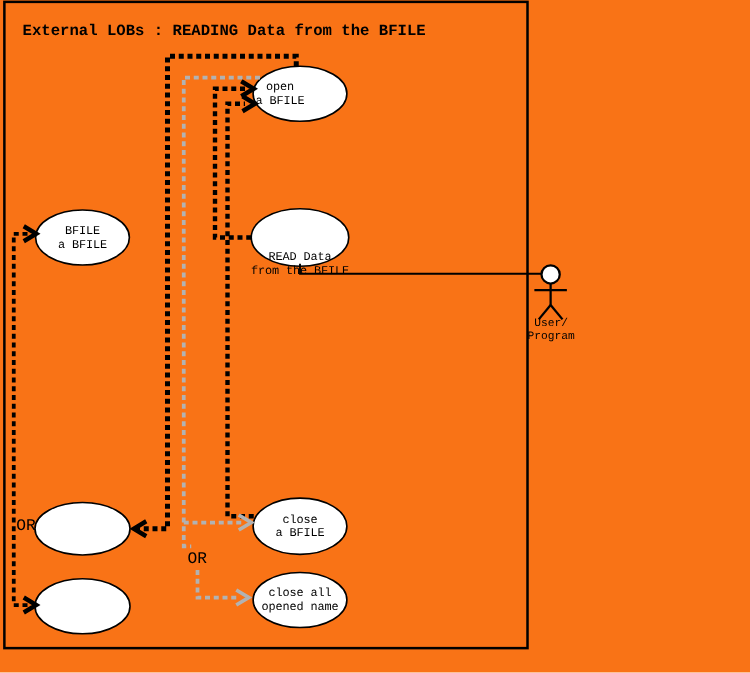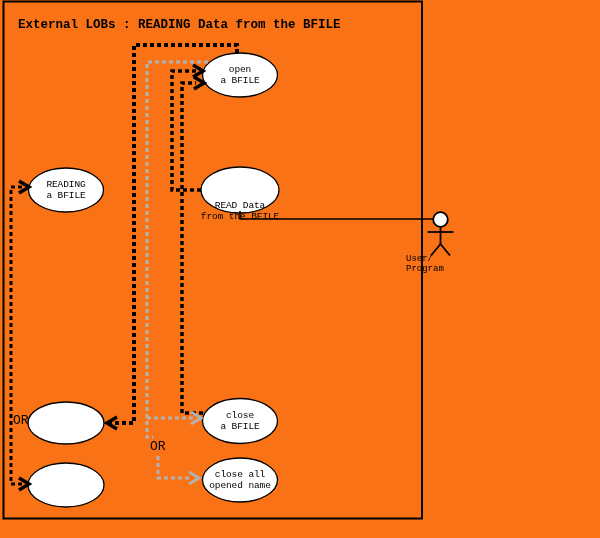--- a/index.html
+++ b/index.html
@@ -47,21 +47,21 @@
   }
   .node-label span { display: block; }
   .or-label {
     position: absolute;
     font-size: 13px;
     line-height: 10px;
   }
   .actor-label {
     position: absolute;
     width: 70px;
-    text-align: left;
+    text-align: center;
     font-size: 9px;
     line-height: 9.5px;
   }
   .actor-label span { display: block; }
 </style>
 </head>
 <body>
 
 <div class="canvas">
 
@@ -102,32 +102,32 @@
       <circle class="actor-head" cx="440.5" cy="219.5" r="7.3"></circle>
       <line class="actor-stroke" x1="440.5" y1="227" x2="440.5" y2="244"></line>
       <line class="actor-stroke" x1="427.5" y1="232" x2="453.5" y2="232"></line>
       <line class="actor-stroke" x1="440.5" y1="244" x2="431" y2="255.5"></line>
       <line class="actor-stroke" x1="440.5" y1="244" x2="450" y2="255.5"></line>
     </g>
   </svg>
 
   <div class="title">External LOBs : READING Data from the BFILE</div>
 
-  <div class="node-label" style="left:195px; top:64px;">
+  <div class="node-label" style="left:179px; top:64px;">
     <span>open</span>
     <span>a BFILE</span>
   </div>
 
   <div class="node-label" style="left:195px; top:179px;margin-top:21px;">
     <span>READ Data</span>
     <span>from the BFILE</span>
   </div>
 
   <div class="node-label" style="left:21px; top:179px;">
-    <span>READING</span>
+    <span>BFILE</span>
     <span>a BFILE</span>
   </div>
 
 
 
   <div class="node-label" style="left:195px; top:410px;">
     <span>close</span>
     <span>a BFILE</span>
   </div>
 

